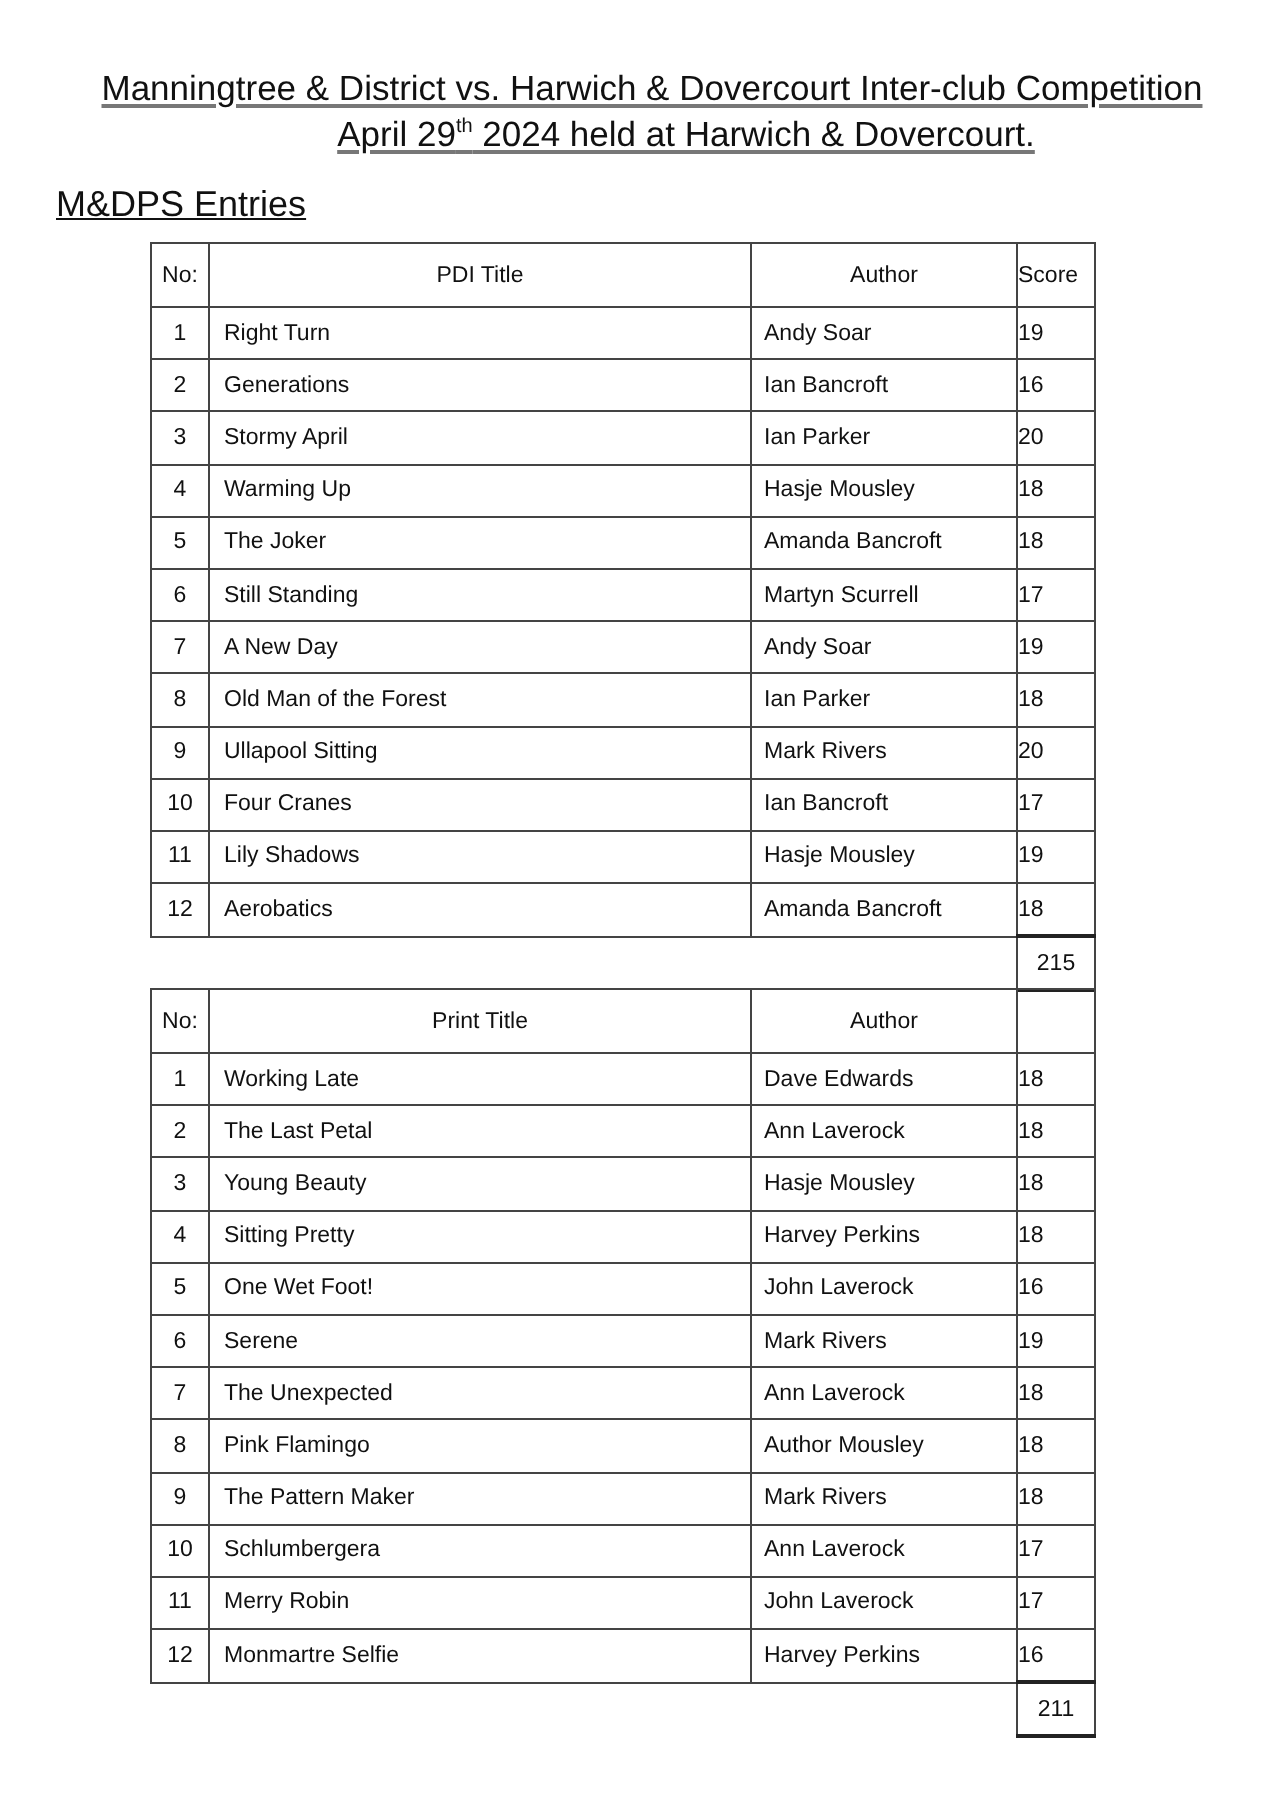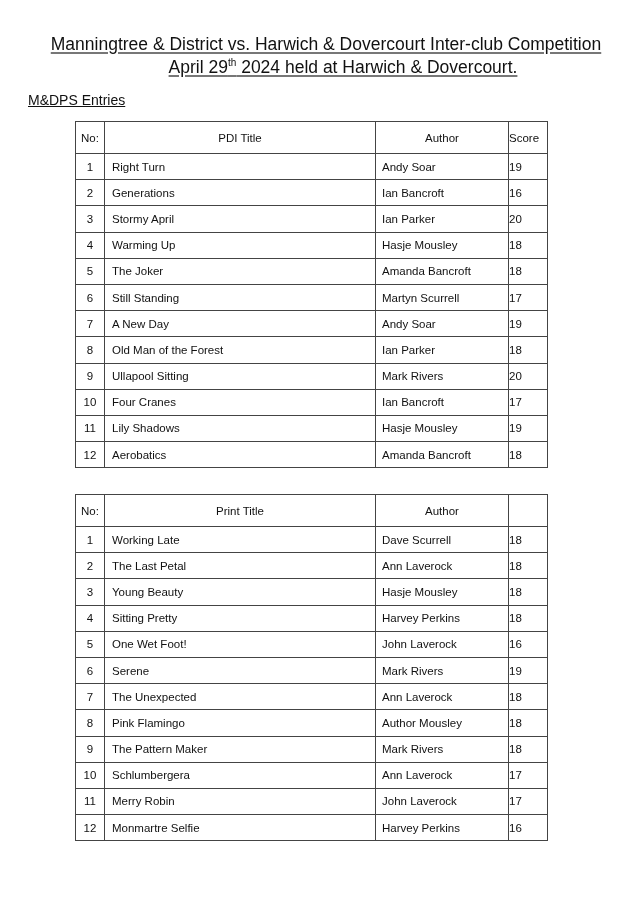--- a/index.html
+++ b/index.html
@@ -1,21 +1,21 @@
 <!DOCTYPE html>
 <html><head>
 <meta charset="utf-8">
 <style>
   html, body { margin:0; padding:0; background:#fff; }
   body { width:636px; height:900px; position:relative; font-family:"Liberation Sans", sans-serif; color:#111; overflow:hidden; }
   .title { position:absolute; left:0; width:636px; text-align:center; font-size:17.5px; text-decoration:underline; text-decoration-color:#777; text-underline-offset:2px; text-decoration-thickness:2px; }
   .t1 { top:34px; left:8px; }
   .t2 { top:57px;margin-left:25px; }
   .t2 sup { font-size:10px; }
-  .subhead { position:absolute; left:28px; top:92px; font-size:14px; text-decoration:underline; }
+  .subhead { position:absolute; left:28px; top:92px; font-size:18px; text-decoration:underline; }
   table { position:absolute; left:75px; border-collapse:collapse; font-size:11.5px; }
   td { border:1.3px solid #444; height:25.2px; padding:0; }
   td.no { width:28px; text-align:center; }
   td.ti { width:263px; padding-left:7px; }
   td.au { width:126px; padding-left:6px; }
   td.sc { width:38px; text-align:left; }
   tr.head td { height:31px; }
   tr.head td.ti, tr.head td.au { text-align:center; padding-left:0; }
   td.blank { border:none; }
   td.total { border:1.3px solid #444; border-top:2px solid #222; border-bottom:2px solid #222; text-align:center; }
@@ -102,35 +102,41 @@
         <td class="ti">Lily Shadows</td>
         <td class="au">Hasje Mousley</td>
         <td class="sc">19</td>
       </tr>
       <tr>
         <td class="no">12</td>
         <td class="ti">Aerobatics</td>
         <td class="au">Amanda Bancroft</td>
         <td class="sc">18</td>
       </tr>
+      <tr>
+        <td class="blank no"></td>
+        <td class="blank ti"></td>
+        <td class="blank au"></td>
+        <td class="sc total">215</td>
+      </tr>
     </tbody>
 </table>
 
 <table id="tbl2">
   <tbody>
     <tr class="head">
       <td class="no">No:</td>
       <td class="ti">Print Title</td>
       <td class="au">Author</td>
       <td class="sc"></td>
     </tr>
   <tr>
         <td class="no">1</td>
         <td class="ti">Working Late</td>
-        <td class="au">Dave Scurrell</td>
+        <td class="au">Dave Edwards</td>
         <td class="sc">18</td>
       </tr>
       <tr>
         <td class="no">2</td>
         <td class="ti">The Last Petal</td>
         <td class="au">Ann Laverock</td>
         <td class="sc">18</td>
       </tr>
       <tr>
         <td class="no">3</td>
@@ -185,14 +191,20 @@
         <td class="ti">Merry Robin</td>
         <td class="au">John Laverock</td>
         <td class="sc">17</td>
       </tr>
       <tr>
         <td class="no">12</td>
         <td class="ti">Monmartre Selfie</td>
         <td class="au">Harvey Perkins</td>
         <td class="sc">16</td>
       </tr>
+      <tr>
+        <td class="blank no"></td>
+        <td class="blank ti"></td>
+        <td class="blank au"></td>
+        <td class="sc total">211</td>
+      </tr>
     </tbody>
 </table>
 
 </body></html>

